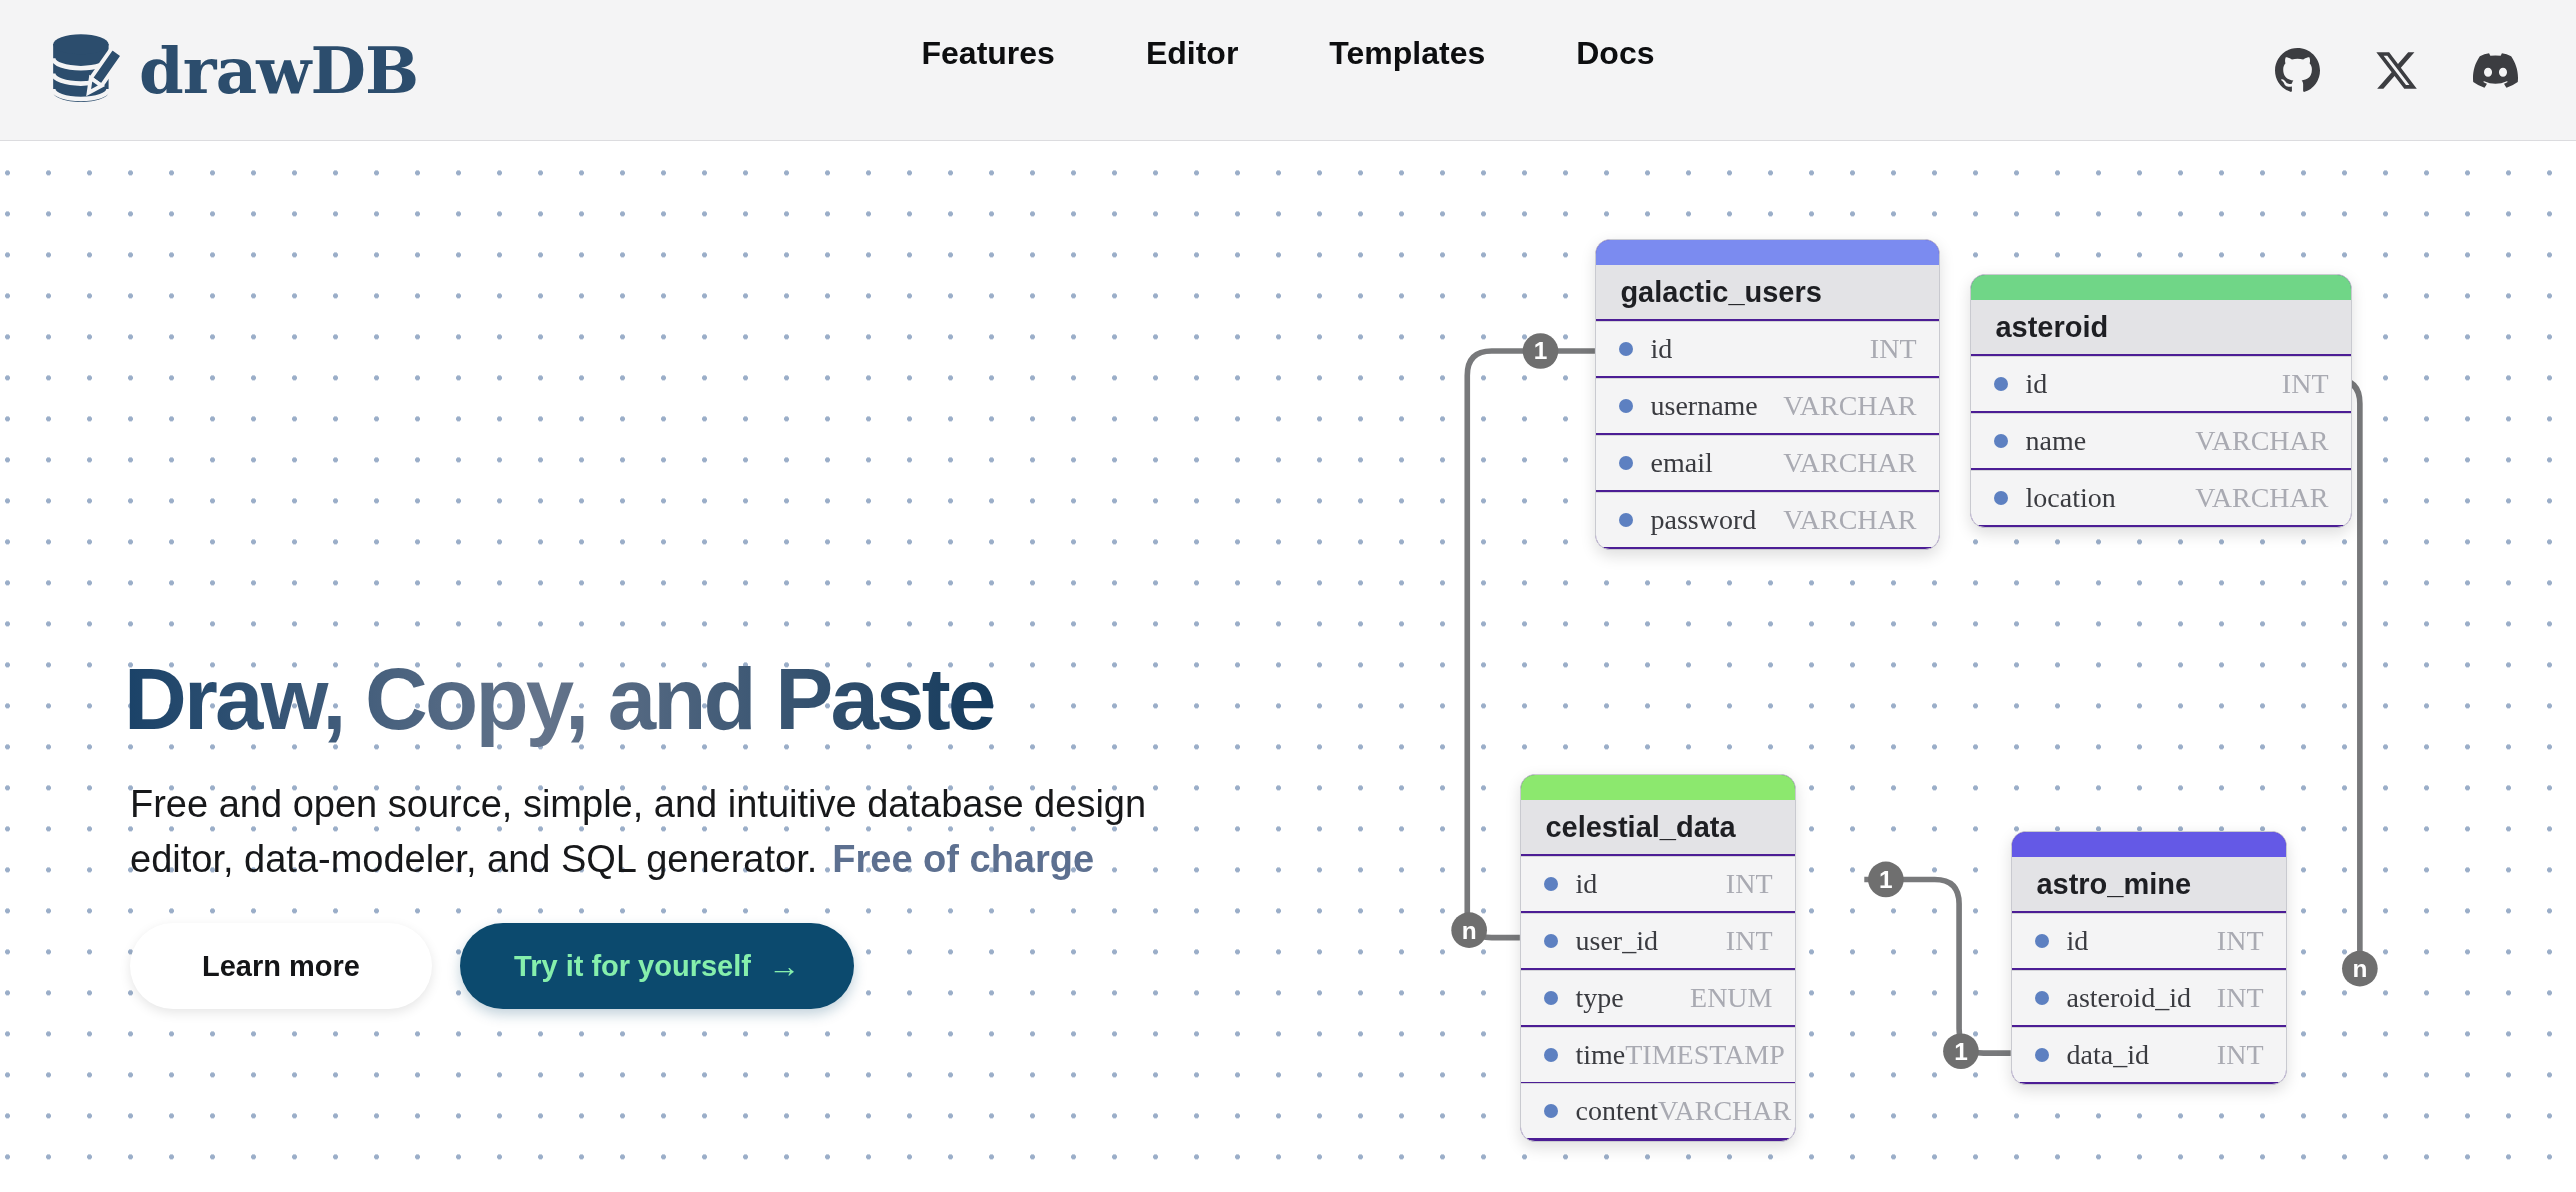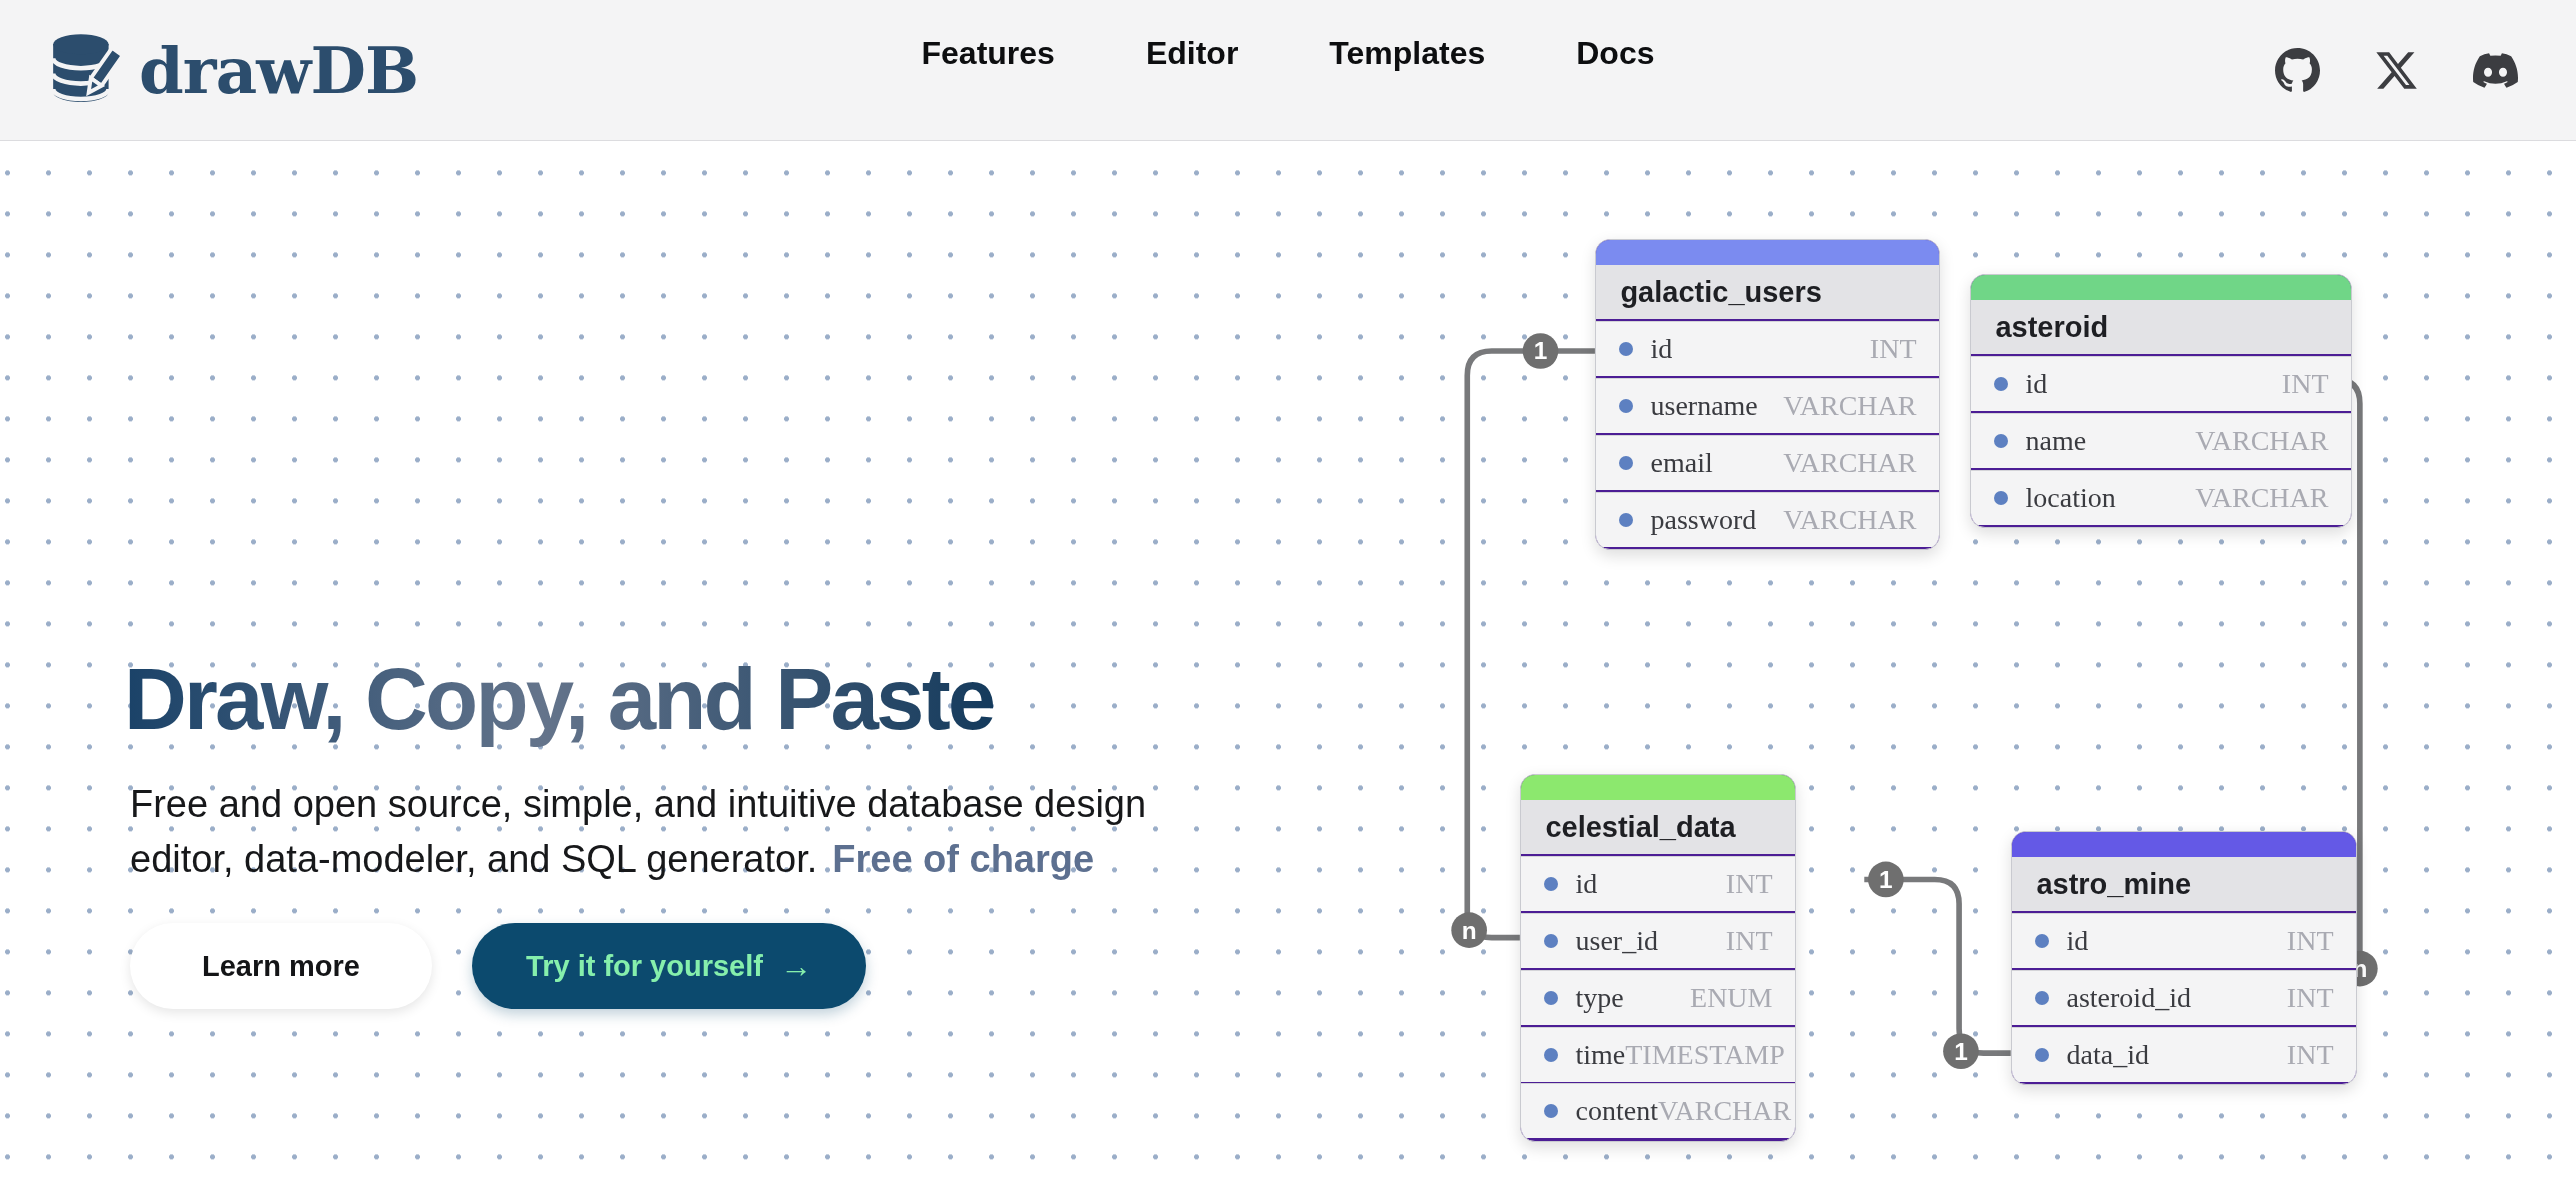--- a/index.html
+++ b/index.html
@@ -45,21 +45,21 @@
       background:linear-gradient(90deg,#1a4268 0%,#64748b 48%,#143a5c 100%);
       -webkit-background-clip:text; background-clip:text;
       color:transparent; -webkit-text-fill-color:transparent;
     }
   }
   .hero-sub {
     position:absolute; left:130px; top:634px; width:1127px;
     font-size:38px; line-height:1.45; color:#17181a;
   }
   .free-link { color:#5d7090; font-weight:700; text-decoration:none; margin-left:15px; cursor:pointer; }
-  .hero-buttons { position:absolute; left:130px; top:780px; display:flex; gap:40px; }
+  .hero-buttons { position:absolute; left:130px; top:780px; display:flex; gap:28px; }
   .btn {
     height:86px; border:none; border-radius:43px; font-family:inherit;
     font-size:29px; font-weight:700; display:flex; align-items:center; justify-content:center;
     cursor:pointer;
   }
   .btn-learn { width:302px; background:#ffffff; color:#141517; box-shadow:0 3.8px 11.3px rgba(0,0,0,0.10); }
   .btn-cta { width:394px; background:#0c4a6e; color:#86efac; gap:17px; box-shadow:0 5.6px 13px rgba(12,74,110,0.25); }
   .btn-cta .arrow { font-size:32px; font-weight:400; }
 
   
@@ -187,21 +187,21 @@
           <span class="field-dot" style="background: rgb(93, 128, 193);"></span>
           <span class="field-name">time</span>
           <span class="field-type">TIMESTAMP</span>
         </div>
         <div class="field-row">
           <span class="field-dot" style="background: rgb(93, 128, 193);"></span>
           <span class="field-name">content</span>
           <span class="field-type">VARCHAR</span>
         </div>
       </div>
-      <div class="table-card" style="left: 2011px; top: 831px; width: 346px;">
+      <div class="table-card" style="left: 2011px; top: 831px; width: 276px;">
         <div class="table-strip" style="background: rgb(100, 89, 230);"></div>
         <div class="table-header">astro_mine</div>
         <div class="field-row">
           <span class="field-dot" style="background: rgb(93, 128, 193);"></span>
           <span class="field-name">id</span>
           <span class="field-type">INT</span>
         </div>
         <div class="field-row">
           <span class="field-dot" style="background: rgb(93, 128, 193);"></span>
           <span class="field-name">asteroid_id</span>

